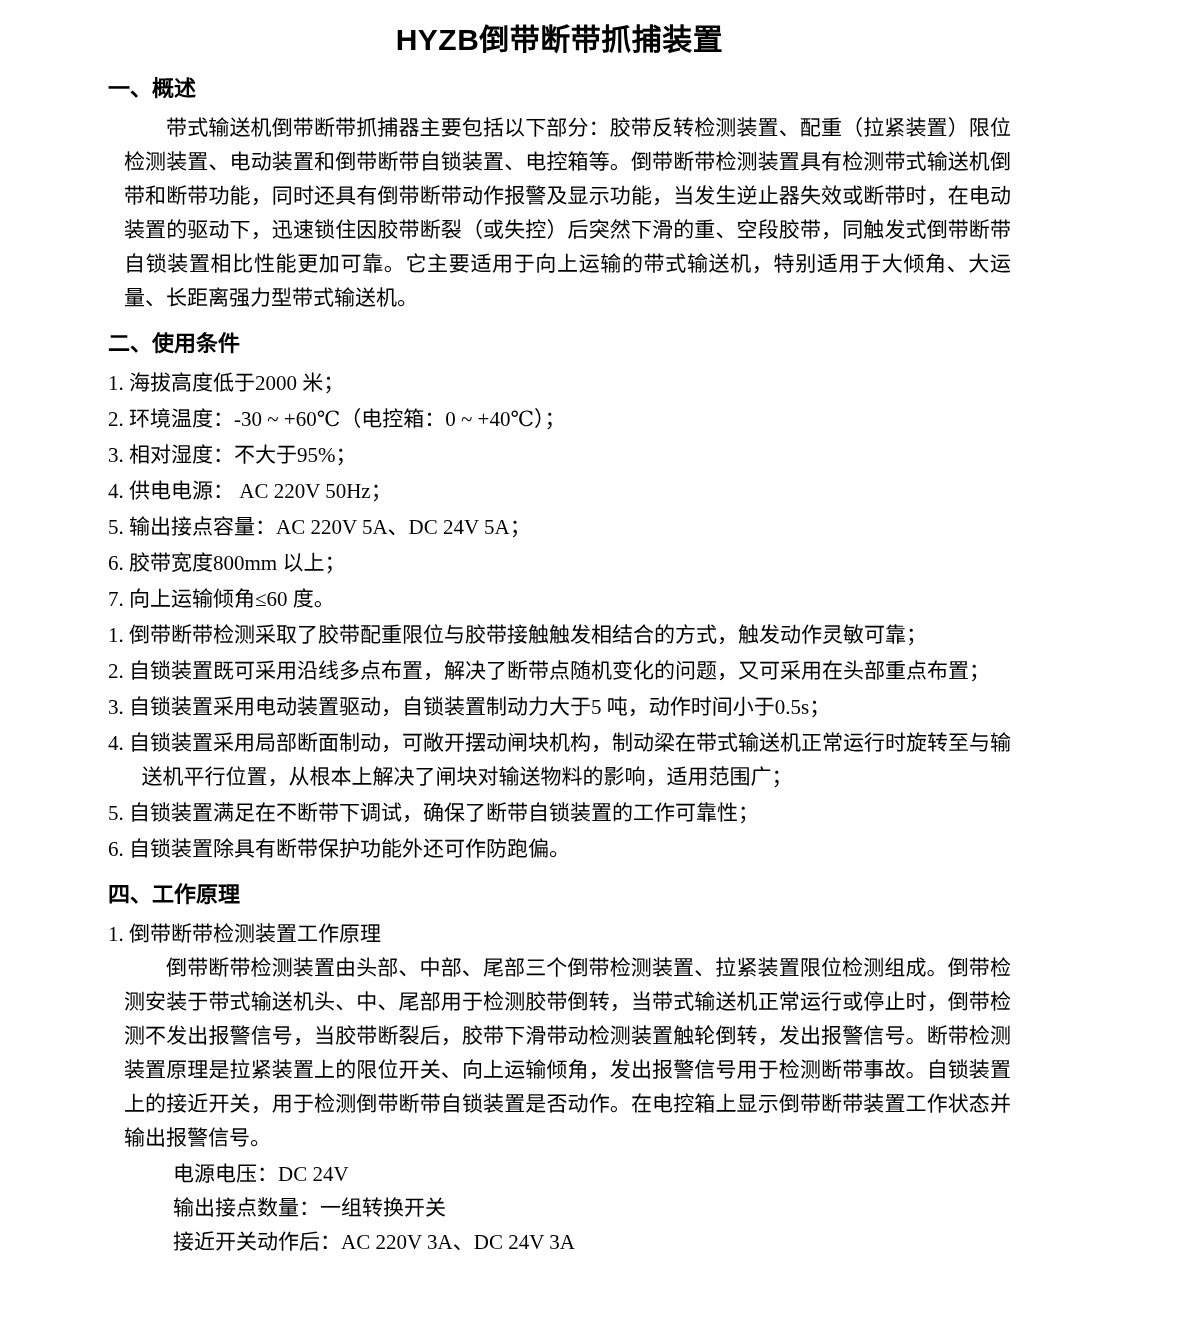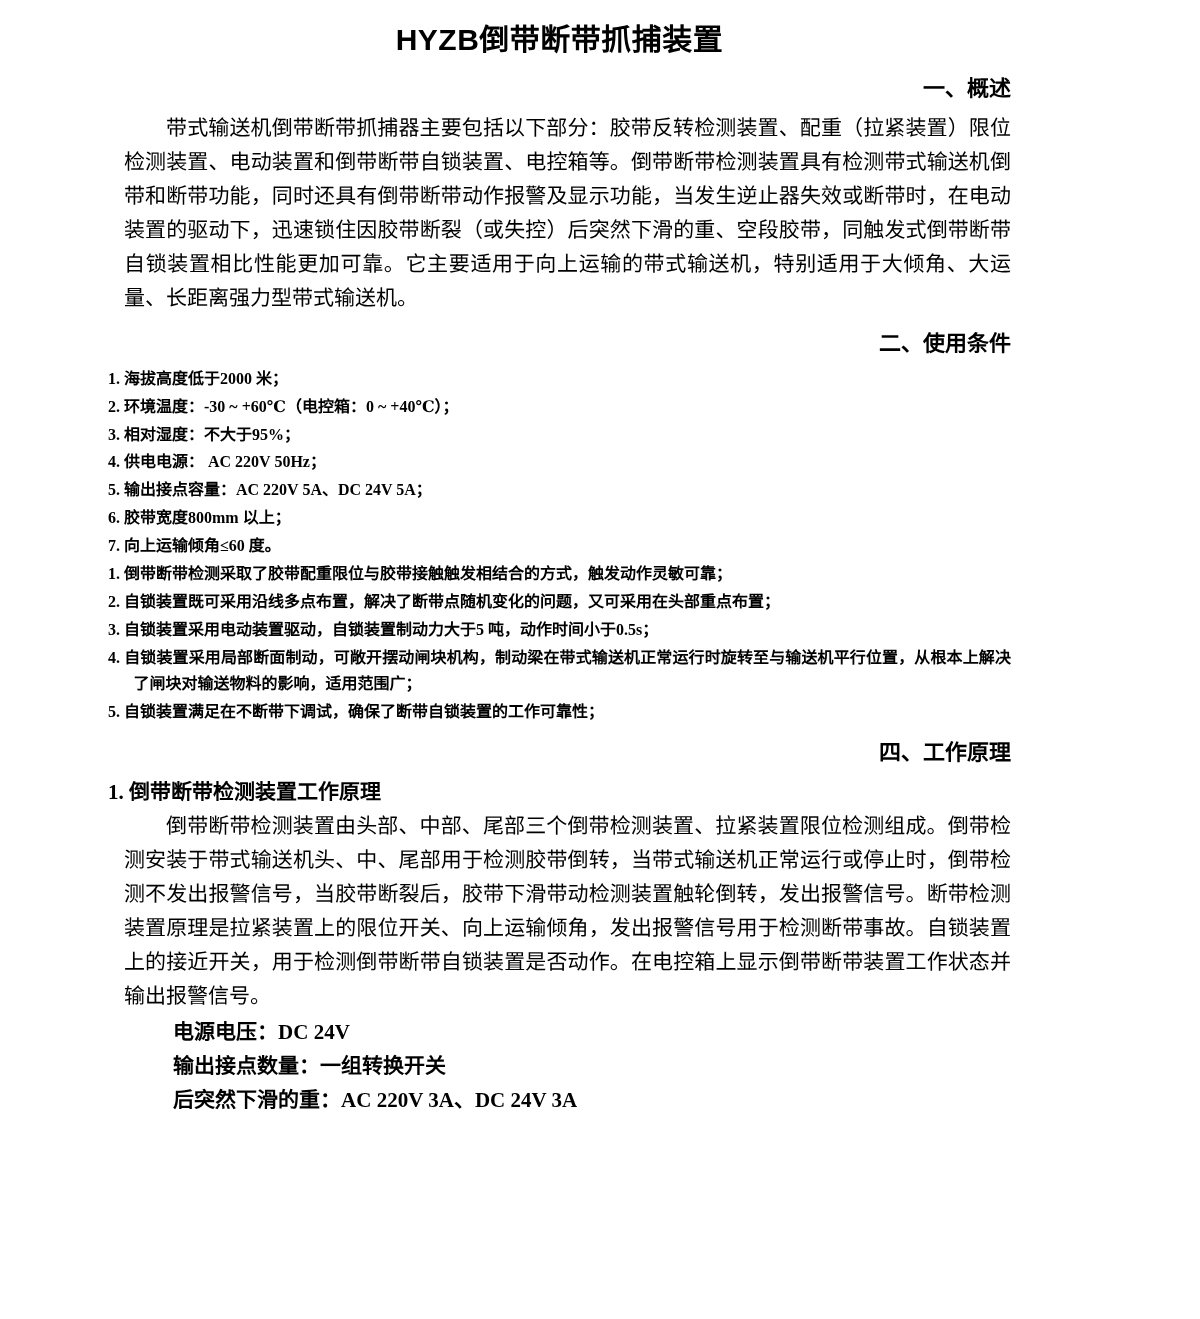--- a/index.html
+++ b/index.html
@@ -26,57 +26,54 @@
     letter-spacing: 0.5px;
     margin: 8px 0 16px 0;
     line-height: 1.2;
   }
   .section-heading {
     font-family: "Liberation Sans", "DejaVu Sans", sans-serif;
     font-weight: bold;
     font-size: 22px;
     margin: 14px 0 6px 0;
     line-height: 1.4;
-    text-align: right;
   }
   .section-heading .num {
     display: inline;
   }
   .para {
     font-size: 21px;
     line-height: 1.62;
     text-align: justify;
     text-justify: inter-ideograph;
     margin: 0 0 2px 16px;
   }
   .para.indent {
     text-indent: 2em;
   }
   .list {
     margin: 0;
     padding: 0;
     list-style: none;
   }
   .list li {
-    font-size: 16px;
+    font-size: 21px;
     line-height: 1.62;
     margin: 0 0 2px 0;
     text-align: justify;
     text-justify: inter-ideograph;
-    font-weight: bold;
   }
   .list.hang li {
     padding-left: 1.6em;
     text-indent: -1.6em;
   }
   .sub-line {
     font-size: 21px;
     line-height: 1.62;
     margin: 0;
-    font-weight: bold;
   }
   .sub-line.indent2 {
     padding-left: 3.1em;
   }
   .appendix {
     font-size: 21px;
     line-height: 1.62;
     margin: 0;
   }
 </style>
@@ -104,24 +101,25 @@
     <li>6. 胶带宽度800mm 以上；</li>
     <li>7. 向上运输倾角≤60 度。</li>
   </ul>
 
   <ul class="list hang">
     <li>1. 倒带断带检测采取了胶带配重限位与胶带接触触发相结合的方式，触发动作灵敏可靠；</li>
     <li>2. 自锁装置既可采用沿线多点布置，解决了断带点随机变化的问题，又可采用在头部重点布置；</li>
     <li>3. 自锁装置采用电动装置驱动，自锁装置制动力大于5 吨，动作时间小于0.5s；</li>
     <li>4. 自锁装置采用局部断面制动，可敞开摆动闸块机构，制动梁在带式输送机正常运行时旋转至与输送机平行位置，从根本上解决了闸块对输送物料的影响，适用范围广；</li>
     <li>5. 自锁装置满足在不断带下调试，确保了断带自锁装置的工作可靠性；</li>
+    <li>6. 自锁装置除具有断带保护功能外还可作防跑偏。</li>
   </ul>
 
   <div class="section-heading">
     <span class="num">四、</span><span>工作原理</span>
   </div>
   <p class="sub-line">1. 倒带断带检测装置工作原理</p>
   <p class="para indent">倒带断带检测装置由头部、中部、尾部三个倒带检测装置、拉紧装置限位检测组成。倒带检测安装于带式输送机头、中、尾部用于检测胶带倒转，当带式输送机正常运行或停止时，倒带检测不发出报警信号，当胶带断裂后，胶带下滑带动检测装置触轮倒转，发出报警信号。断带检测装置原理是拉紧装置上的限位开关、向上运输倾角，发出报警信号用于检测断带事故。自锁装置上的接近开关，用于检测倒带断带自锁装置是否动作。在电控箱上显示倒带断带装置工作状态并输出报警信号。</p>
   <p class="sub-line indent2">电源电压：DC 24V</p>
   <p class="sub-line indent2">输出接点数量：一组转换开关</p>
-  <p class="sub-line indent2">后突然下滑的重：AC 220V 3A、DC 24V 3A</p>
+  <p class="sub-line indent2">接近开关动作后：AC 220V 3A、DC 24V 3A</p>
 
 </div>
 
 </body></html>

